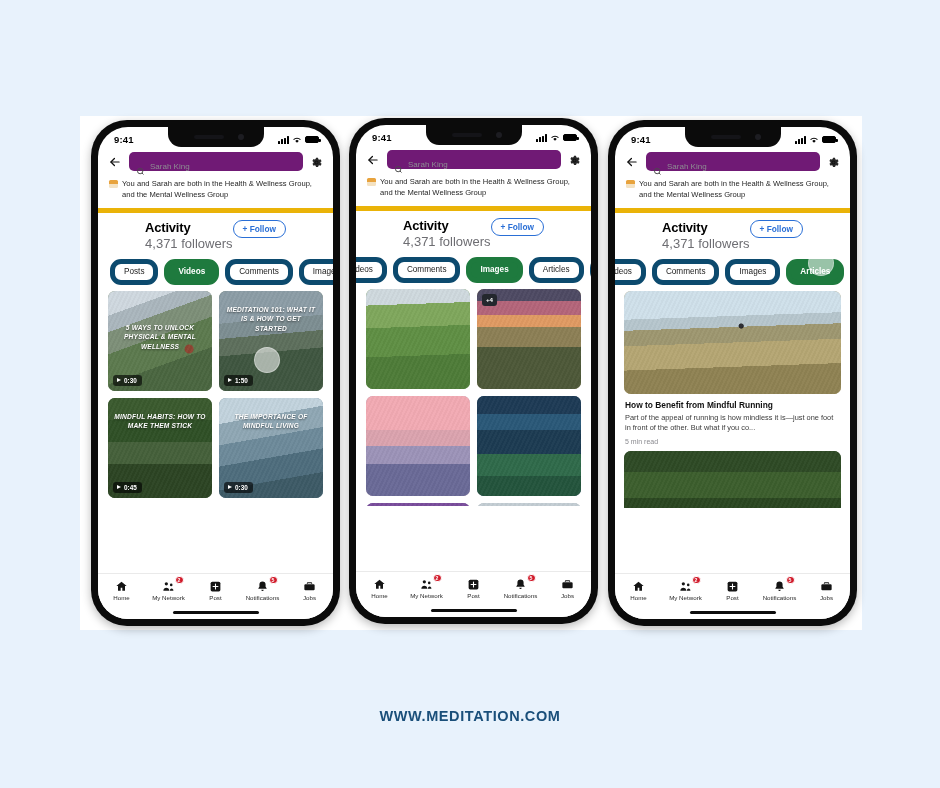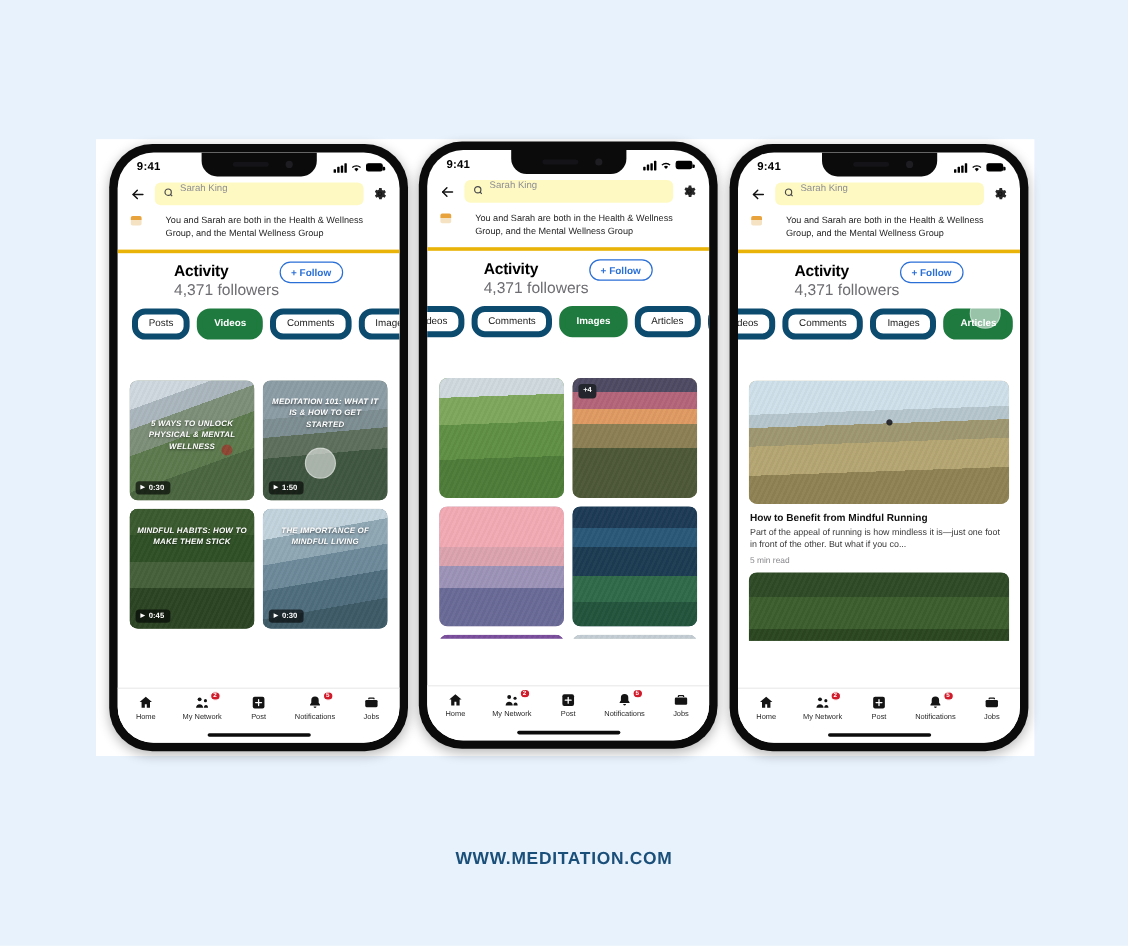--- a/index.html
+++ b/index.html
@@ -84,32 +84,32 @@
   }
 
   
   .searchrow {
     display: flex; align-items: center; gap: 7px;
     padding: 3px 10px 6px 10px;
   }
   .backarrow { width: 14px; height: 14px; flex: 0 0 auto; color:#111; }
   .searchbox {
     flex: 1; height: 19px;
-    background: #fef9c3; border-radius: 5px;
-    display: flex; align-items: flex-start; gap: 5px;
+    background: #701a75; border-radius: 5px;
+    display: flex; align-items: flex-end; gap: 5px;
     padding: 0 7px;
   }
   .searchbox .mag { width: 9px; height: 9px; color: #4a4a4a; flex:0 0 auto; }
   .searchbox .q { font-size: 8px; color: #8d8d92; white-space: nowrap; }
   .gear { width: 13px; height: 13px; color: #111; flex:0 0 auto; }
 
   
   .notice {
-    display: flex; gap: 20px; padding: 2px 11px 7px 11px;
-    border-bottom: 3px solid #eab308;
+    display: flex; gap: 4px; padding: 2px 11px 7px 11px;
+    border-bottom: 5px solid #eab308;
   }
   .notice .badge-ic {
     width: 9px; height: 8px; flex: 0 0 auto; margin-top: 1px;
     background: linear-gradient(#e8a33d 0 45%, #f4e2c2 45% 100%);
     border-radius: 1.5px;
   }
   .notice .txt { font-size: 7.6px; line-height: 1.42; color: #1f1f1f; }
 
   
   .activity {
@@ -143,21 +143,21 @@
 
   
   .ripple {
     position: absolute; width: 26px; height: 26px; border-radius: 50%;
     background: rgba(255,255,255,.55);
     border: 1px solid rgba(255,255,255,.35);
     pointer-events: none; z-index: 14;
   }
 
   
-  .content { position: relative; padding: 0 10px; overflow: hidden; height: 217px; margin-top: 28px; }
+  .content { position: relative; padding: 0 10px; overflow: hidden; height: 217px; }
   .content.p3pad { padding: 0 9px; }
 
   
   .vgrid { display: grid; grid-template-columns: 1fr 1fr; gap: 7px; }
   .vcard {
     position: relative; height: 100px; border-radius: 7px; overflow: hidden;
   }
   .vcard .ov-title {
     position: absolute; left: 6px; right: 6px; top: 32%;
     text-align: center; color: #fff; font-size: 6.6px;

